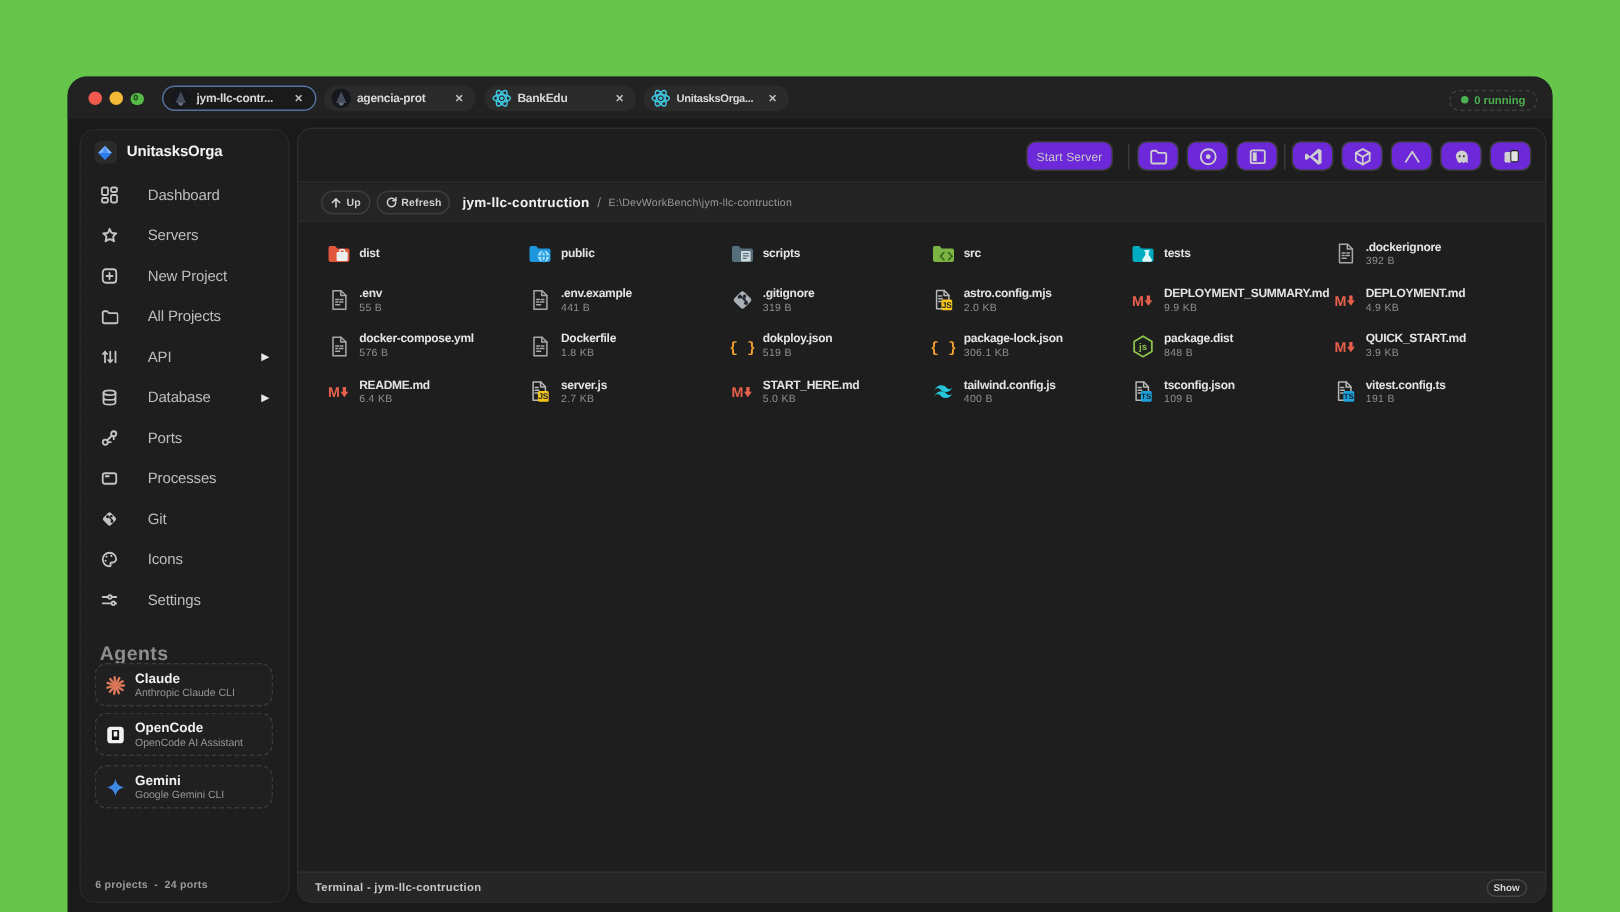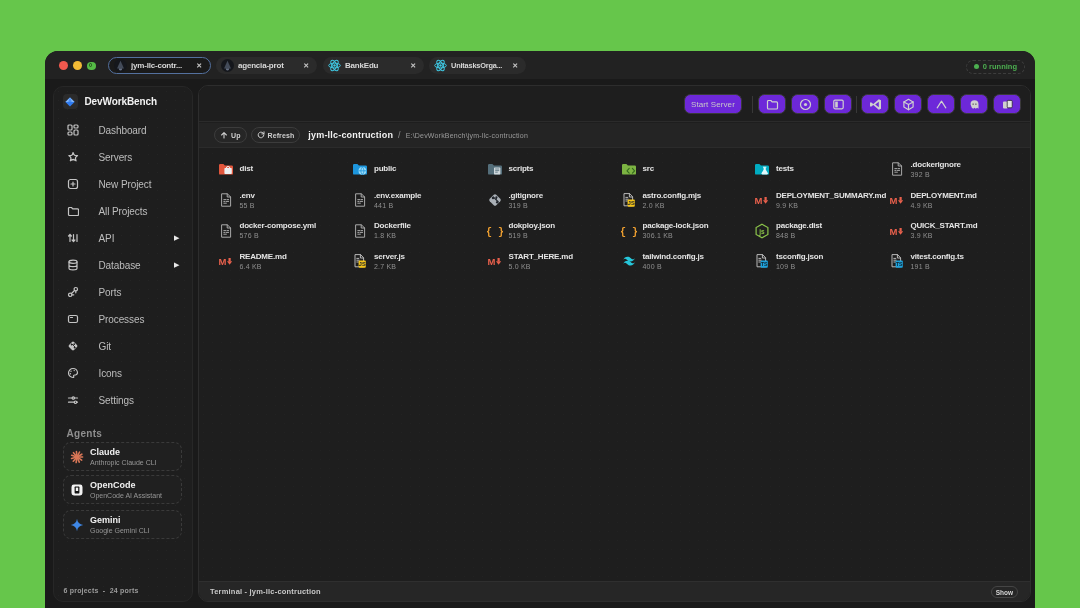--- a/index.html
+++ b/index.html
@@ -20,21 +20,21 @@
   border:1px solid #272727;border-radius:10px;
   background-image:radial-gradient(#242424 .8px,transparent 1px);background-size:9px 9px}
 .logo{position:absolute;left:9px;top:7px;display:flex;align-items:center}
 .logobox{width:15px;height:15px;border-radius:4px;background:#2b2b2b;
   display:flex;align-items:center;justify-content:center}
 .logotxt{margin-left:7px;color:#f2f2f2;font-weight:700;font-size:10px;letter-spacing:-.1px}
 .nav{position:absolute;left:13px;height:20px;display:flex;align-items:center;width:117px}
 .nav svg{flex:0 0 auto}
 .navtxt{margin-left:20px;color:#bdbdbd;font-size:10px;font-weight:400;letter-spacing:-.1px}
 .navarrow{margin-left:auto;margin-right:4px;color:#e8e8e8;font-size:7px}
-.aglabel{position:absolute;left:13px;top:341px;color:#8f8f8f;font-size:10px;font-weight:700;letter-spacing:.3px}
+.aglabel{position:absolute;left:13px;top:341px;color:#8f8f8f;font-size:13px;font-weight:700;letter-spacing:.3px}
 .agcard{position:absolute;left:9.5px;width:119px;height:29px;border:1px dashed #3a3a3a;border-radius:8px;
   background:#202020;display:flex;align-items:center}
 .agicon{width:13px;height:13px;margin-left:6px;flex:0 0 auto}
 .agtext{margin-left:7px;display:flex;flex-direction:column;}
 .agtitle{color:#f0f0f0;font-size:9px;font-weight:700;line-height:11px}
 .agsub{color:#979797;font-size:7px;line-height:9px;white-space:nowrap}
 .sfoot{position:absolute;left:10px;top:500px;color:#9b9b9b;font-size:7px;font-weight:700;letter-spacing:.2px}
 .main{position:absolute;left:153px;top:34px;width:833px;height:517px;background:#1e1e1e;
   border:1px solid #2d2d2d;border-radius:10px;overflow:hidden;
   background-image:radial-gradient(#222 .8px,transparent 1px);background-size:9px 9px}
@@ -122,21 +122,21 @@
 </div>
 <div class="side">
 <div class="logo">
         <div class="logobox">
           <svg width="10" height="10" viewBox="0 0 10 10" style="">
             <path d="M5 0.4L9.6 5 5 9.6.4 5z" fill="#2f7bf0"></path>
             <path d="M5 0.4L9.6 5H.4z" fill="#83b7fa"></path>
             <path d="M5 0.4L6.8 5H3.2z" fill="#4a90f4"></path>
           </svg>
         </div>
-        <span class="logotxt">DevWorkBench</span>
+        <span class="logotxt">UnitasksOrga</span>
       </div>
 <div class="nav" style="top:33px">
         <svg width="12" height="12" viewBox="0 0 12 12" style="">
           <g fill="none" stroke="#c4c4c4" stroke-width="1.2" stroke-linecap="round" stroke-linejoin="round">
             <rect x="1" y="1" width="4" height="5" rx="1"></rect>
             <rect x="7" y="1" width="4" height="3" rx="1"></rect>
             <rect x="7" y="6" width="4" height="5" rx="1"></rect>
             <rect x="1" y="8" width="4" height="3" rx="1"></rect>
           </g>
         </svg>

